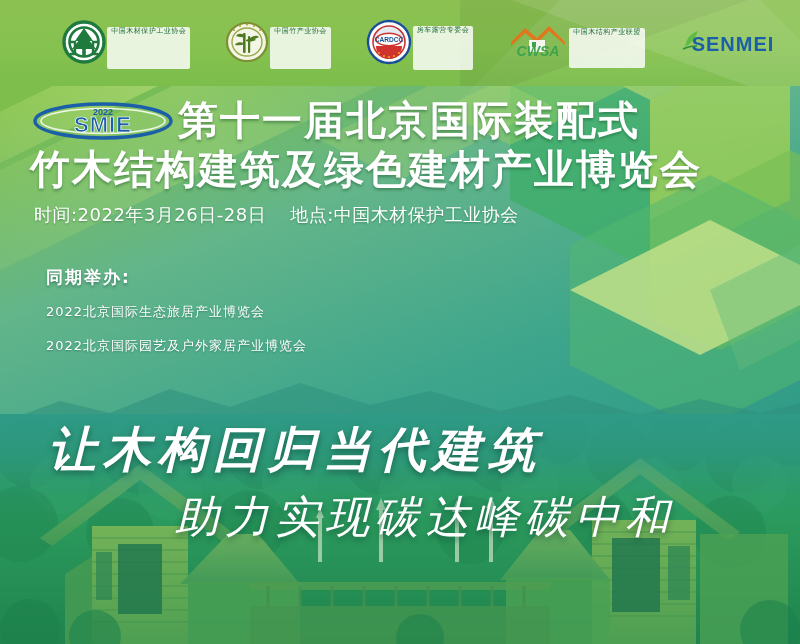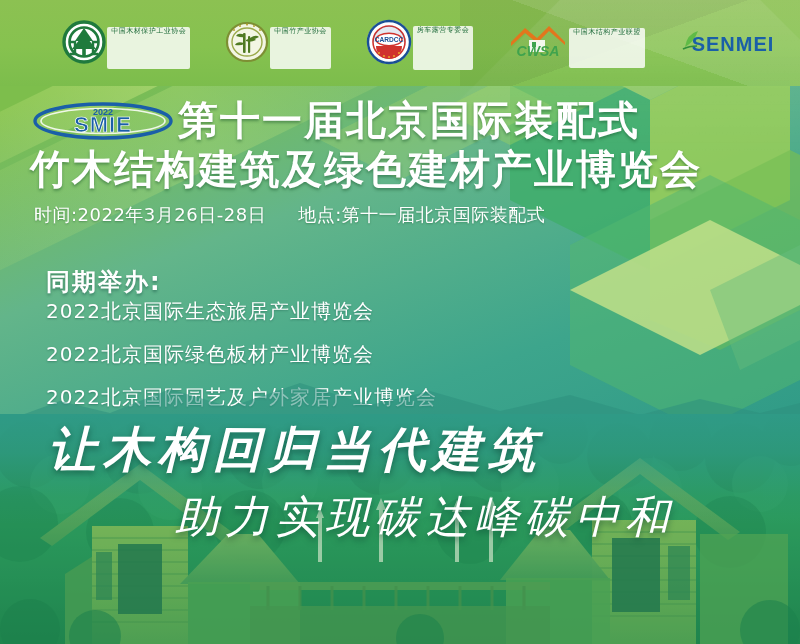--- a/index.html
+++ b/index.html
@@ -97,37 +97,38 @@
   .title2{
     position:absolute;left:30px;top:142px;
     font-size:40px;font-weight:bold;color:#ffffff;letter-spacing:2px;
     font-family:Liberation Serif, serif;
     text-shadow:0 2px 3px rgba(20,80,40,.45);
     white-space:nowrap;
   }
 
   .meta{
     position:absolute;left:34px;top:203px;
-    display:flex;gap:32px;align-items:baseline;
+    display:flex;gap:24px;align-items:baseline;
     color:#ffffff;font-size:18px;letter-spacing:.5px;
     font-family:"DejaVu Sans","Liberation Sans",sans-serif;
     text-shadow:0 1px 2px rgba(20,80,40,.40);
     white-space:nowrap;
     justify-content:space-between;
   }
 
   
   .concurrent{position:absolute;left:46px;top:266px;}
   .concurrent .head{
-    font-size:24px;font-weight:bold;color:#ffffff;letter-spacing:2px;
+    font-size:17px;font-weight:bold;color:#ffffff;letter-spacing:2px;
     font-family:"DejaVu Sans","Liberation Sans",sans-serif;
     text-shadow:0 2px 3px rgba(15,70,60,.45);
+    margin-bottom:14px;
   }
   .concurrent .item{
-    font-size:20px;color:#ffffff;letter-spacing:1px;margin-bottom:16px;
+    font-size:13px;color:#ffffff;letter-spacing:1px;margin-bottom:16px;
     font-family:"DejaVu Sans","Liberation Sans",sans-serif;
     text-shadow:0 1px 2px rgba(15,70,60,.40);
     white-space:nowrap;
   }
 
   
   .slogan1{
     position:absolute;left:48px;top:418px;
     font-size:48px;color:#ffffff;letter-spacing:7px;font-weight:bold;
     font-family:Liberation Serif, serif;
@@ -274,27 +275,26 @@
       <text x="71" y="19" font-size="9" font-weight="bold" fill="#1a5fa8" text-anchor="middle" font-family="Liberation Sans, sans-serif">2022</text>
       <text x="71" y="36" font-size="22" font-weight="bold" fill="#1a5fa8" text-anchor="middle" font-family="Liberation Sans, sans-serif" letter-spacing="1" stroke="#ffffff" stroke-width="0.7">SMIE</text>
     </svg>
   </div>
 
   <div class="title1">第十一届北京国际装配式</div>
   <div class="title2">竹木结构建筑及绿色建材产业博览会</div>
 
   <div class="meta">
     <span>时间:2022年3月26日-28日</span>
-    <span>地点:第十一届北京国际装配式</span>
+    <span>地点:中国木材保护工业协会</span>
   </div>
 
   <div class="concurrent">
     <div class="head">同期举办:</div>
     <div class="item">2022北京国际生态旅居产业博览会</div>
-    <div class="item">2022北京国际绿色板材产业博览会</div>
     <div class="item">2022北京国际园艺及户外家居产业博览会</div>
   </div>
 
   <div class="mountains">
     <svg width="800" height="120" viewBox="0 0 800 120" preserveAspectRatio="none">
       <path d="M0,74 L60,52 L110,64 L170,40 L230,58 L300,34 L370,56 L430,42 L500,62 L570,46 L640,66 L700,50 L760,64 L800,54 L800,120 L0,120 Z" fill="#2e8f7d" opacity=".55"></path>
       <path d="M0,92 L70,76 L140,86 L210,68 L290,84 L360,72 L440,88 L520,74 L600,86 L680,72 L760,86 L800,78 L800,120 L0,120 Z" fill="#2b8472" opacity=".70"></path>
     </svg>
   </div>
 

